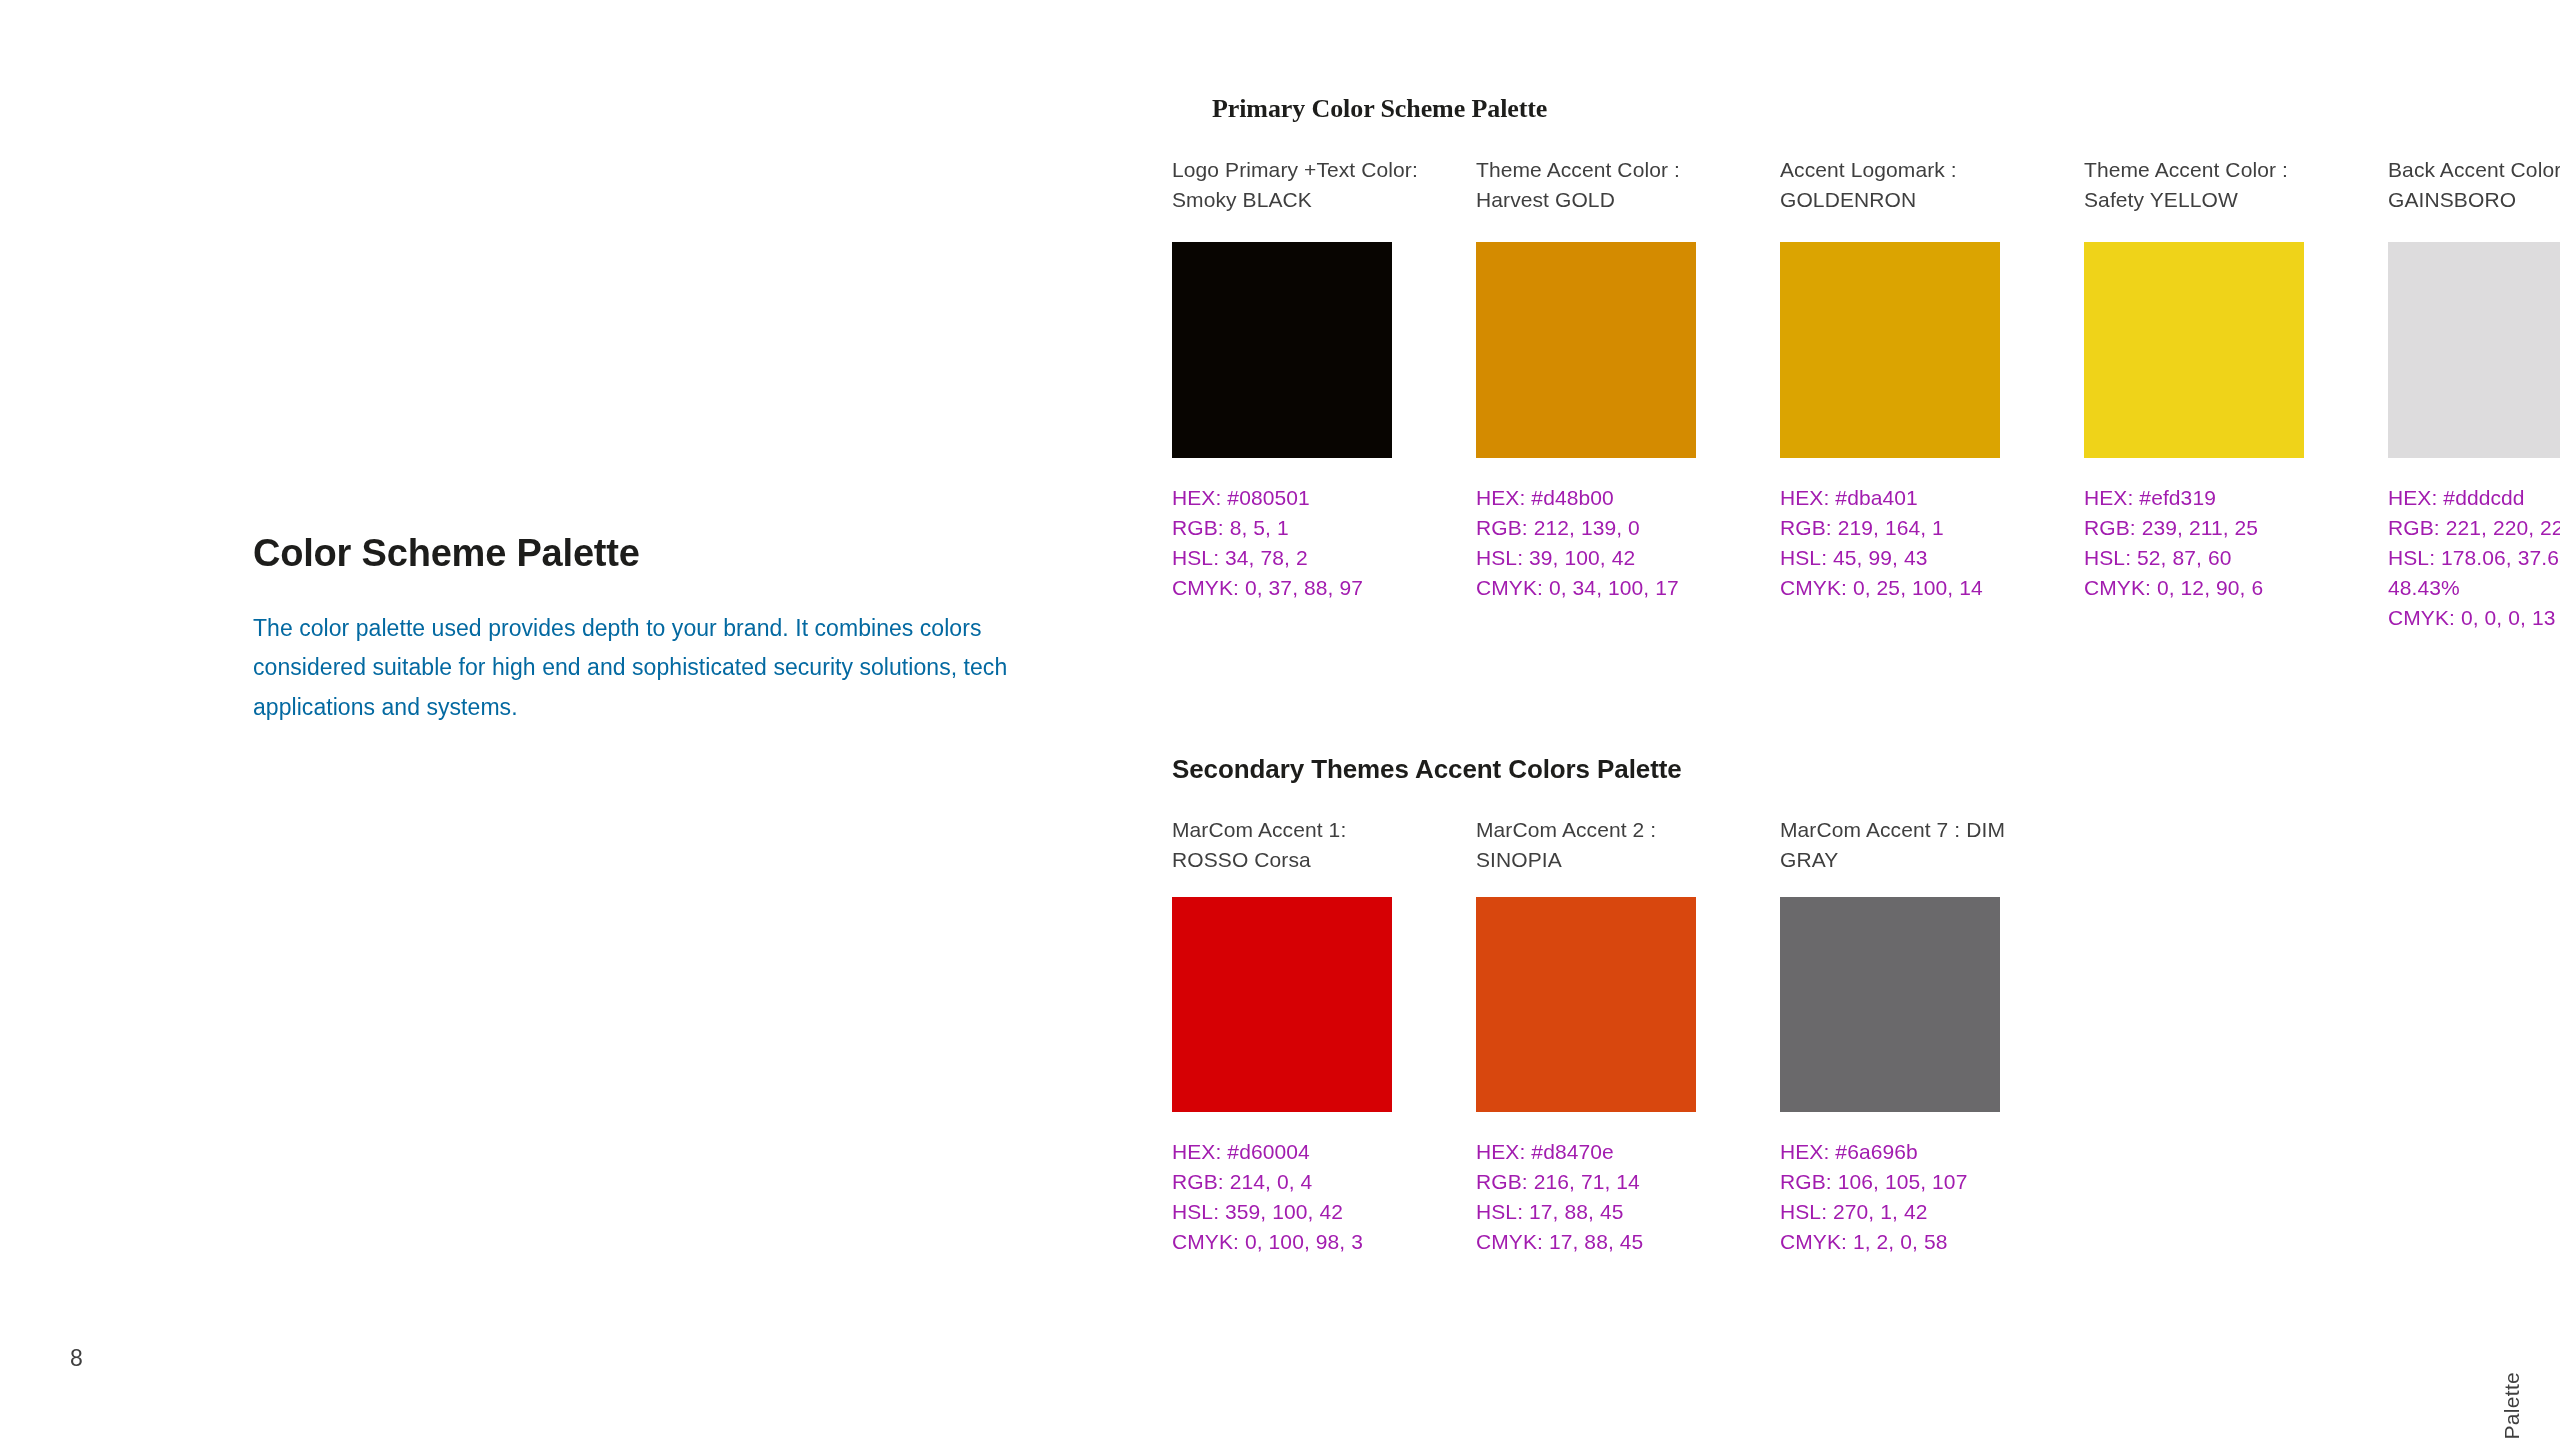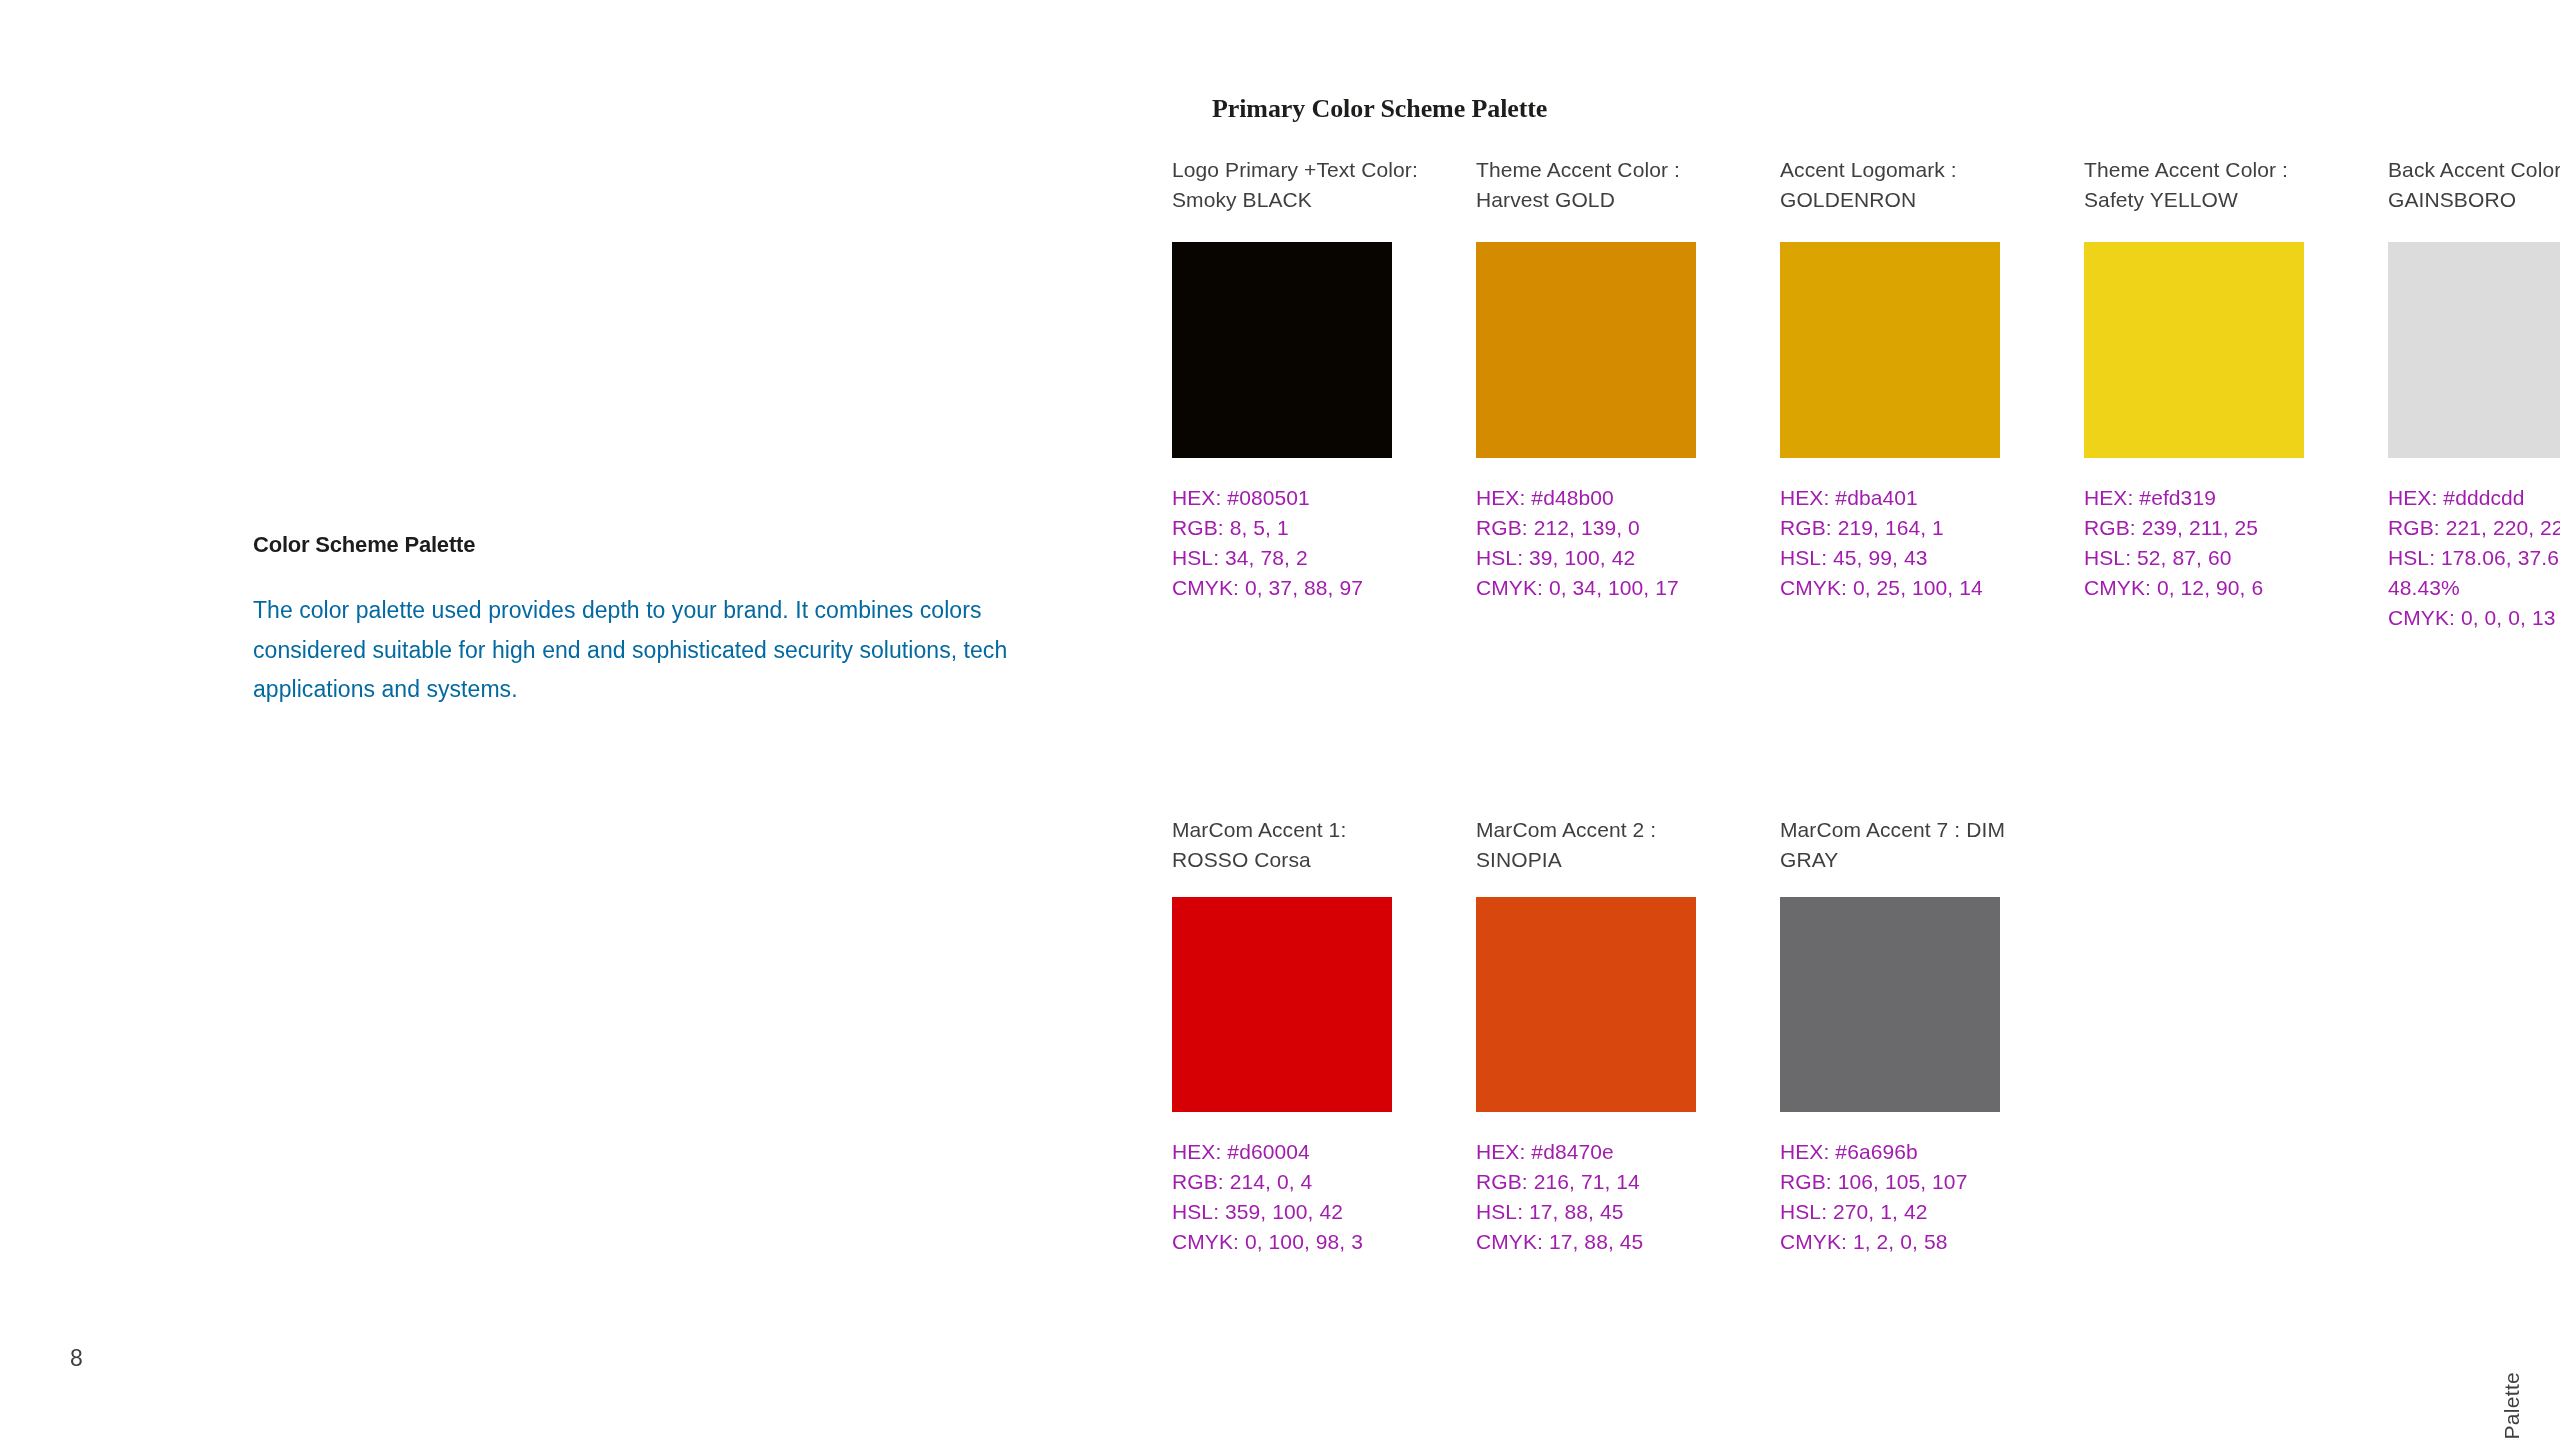--- a/index.html
+++ b/index.html
@@ -25,21 +25,21 @@
   }
 
   
   .intro {
     position: absolute;
     left: 253px;
     top: 533px;
     width: 830px;
   }
   .intro-title {
-    font-size: 22px;
+    font-size: 38px;
     font-weight: bold;
     color: #1d1d1b;
     letter-spacing: -0.2px;
     margin: 0 0 34px 0;
     line-height: 1.1;
   }
   .intro-body {
     font-size: 23px;
     line-height: 1.72;
     color: #0369a1;
@@ -185,20 +185,21 @@
       <div class="swatch-specs">
         <div>HEX: #dddcdd</div>
         <div>RGB: 221, 220, 221</div>
         <div>HSL: 178.06, 37.65%, 48.43%</div>
         <div>CMYK: 0, 0, 0, 13</div>
       </div>
     </div>
 
   </div>
 
+  <h3 class="section-heading" id="secondary-heading">Secondary Themes Accent Colors Palette</h3>
 
   <div class="palette secondary" id="secondary-palette">
 
     <div class="swatch-col">
       <div class="swatch-label">MarCom Accent 1: ROSSO Corsa</div>
       <div class="swatch-chip" style="background-color: rgb(214, 0, 4);"></div>
       <div class="swatch-specs">
         <div>HEX: #d60004</div>
         <div>RGB: 214, 0, 4</div>
         <div>HSL: 359, 100, 42</div>

